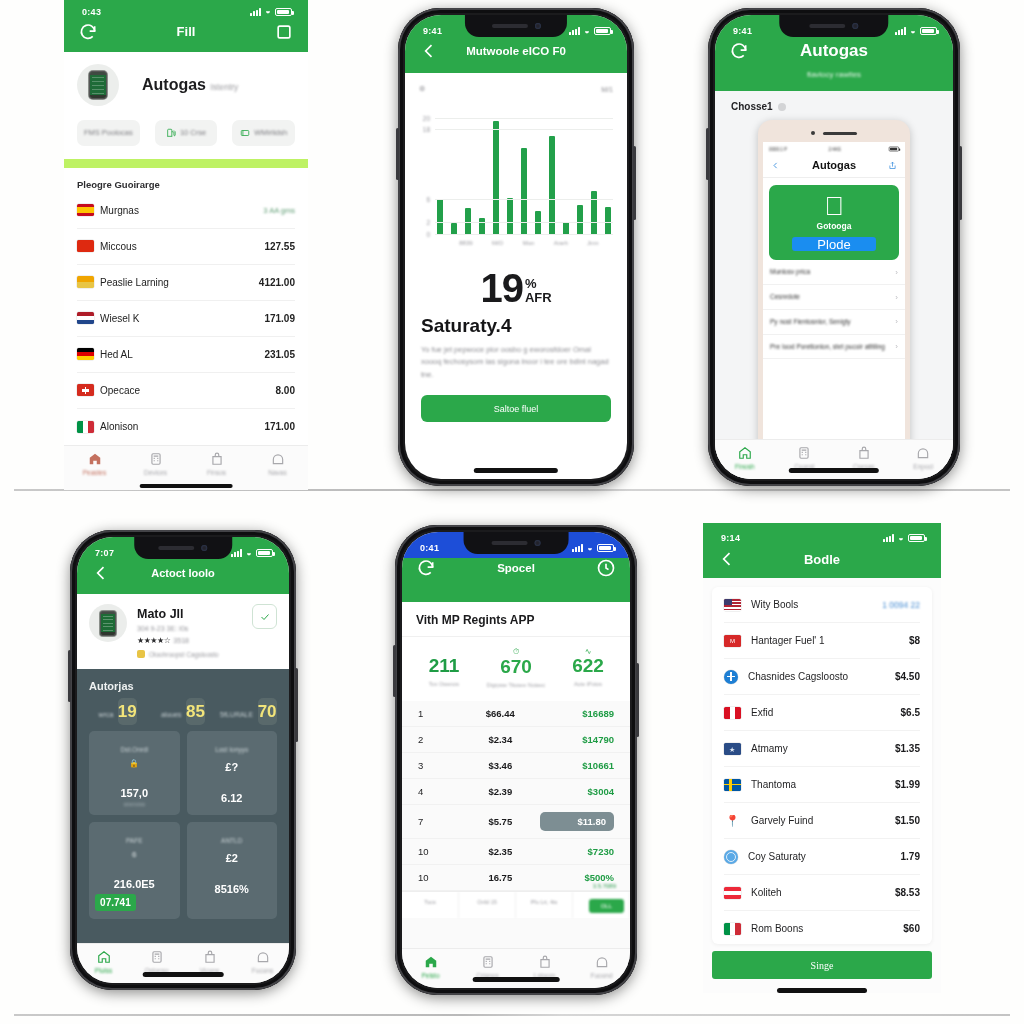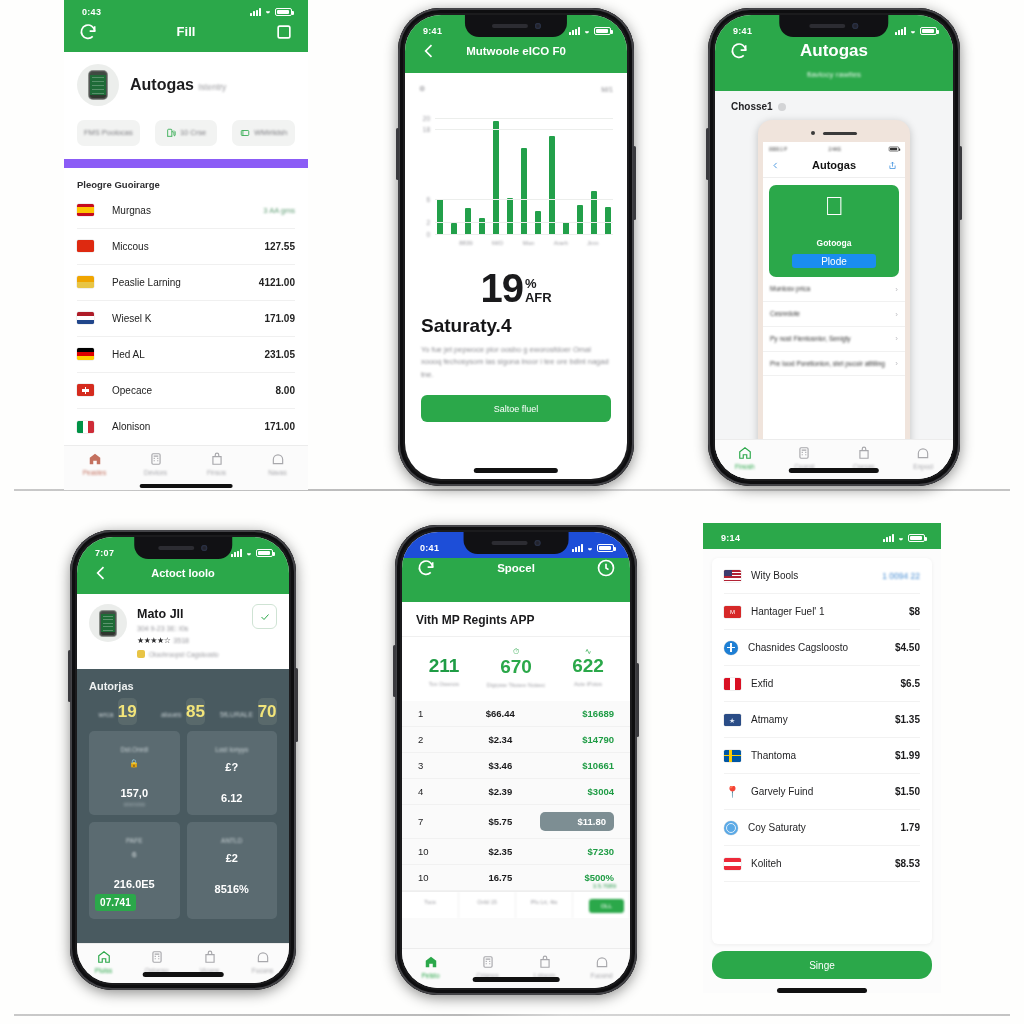--- a/index.html
+++ b/index.html
@@ -76,43 +76,43 @@
   .iconbtn svg { width: 100%; height: 100%; }
 
   
   .blur  { filter: blur(0.55px); }
   .blur2 { filter: blur(0.9px); }
   .blur3 { filter: blur(1.35px); }
 
   
   #p1 { left: 64px; top: 0px; width: 244px; height: 490px;
         background: #f4f5f4; overflow: hidden; }
-  #p1 .inner { width: 100%; height: 100%; background: #8b5cf6; display: flex; flex-direction: column; }
+  #p1 .inner { width: 100%; height: 100%; background: #bef264; display: flex; flex-direction: column; }
   #p1 .statusbar { background: #2ba84a; }
   #p1 .appbar { padding-top: 2px; font-size: 13px; }
   #p1 .profcard { background: #fff; margin: 0; padding: 12px 13px 13px; }
-  #p1 .prow { display: flex; align-items: center; gap: 11px; }
+  #p1 .prow { display: flex; align-items: center; gap: 23px; }
   #p1 .avatar { width: 42px; height: 42px; border-radius: 50%; background: #eceeec;
     display:flex; align-items:center; justify-content:center; flex:none; }
   #p1 .canister { width: 18px; height: 28px; border-radius: 4px;
     background: linear-gradient(#3f4a42 0 14%, #1f6b38 14% 86%, #31382f 86% 100%);
     box-shadow: inset 0 0 0 1px #555, 0 0 0 1px #8a8f8a;
     position: relative; }
   #p1 .canister::before { content:""; position:absolute; inset: 6px 3px 5px;
     background: repeating-linear-gradient(to bottom, rgba(255,255,255,.25) 0 1px, transparent 1px 4px); }
   #p1 .pname { font-size: 16px; font-weight: bold; color: #1d1d1f; line-height: 1.1; }
   #p1 .psub  { font-size: 8.5px; color: #9a9a9e; margin-top: 3px; }
   #p1 .chips { display: flex; gap: 15px; margin-top: 14px; }
   #p1 .chip { flex: 1; background: #f2f3f2; border-radius: 7px; height: 26px;
     display:flex; align-items:center; justify-content:center; gap: 4px;
     font-size: 7.5px; color: #7c7c80; }
   #p1 .chip svg { width: 10px; height: 10px; color: #2ba84a; flex:none; }
   #p1 .listcard { background: #fff; margin-top: 9px; flex: 1; padding: 11px 13px 0; }
   #p1 .lhead { font-size: 9.5px; font-weight: bold; color: #2d2d30; margin-bottom: 3px; }
-  #p1 .frow { display: flex; align-items: center; gap: 18px; height: 36px;
+  #p1 .frow { display: flex; align-items: center; gap: 6px; height: 36px;
     border-bottom: 1px solid #f0f0f0; }
   #p1 .frow:last-child { border-bottom: none; }
   #p1 .fname { flex: 1; font-size: 10px; color: #222; }
   #p1 .fval  { font-size: 10px; color: #222; font-weight: bold; }
   #p1 .fval.green { color: #5e9c73; font-weight: normal; font-size: 7.5px; }
   .flag { width: 17px; height: 12px; flex: none; border-radius: 1.5px; overflow: hidden;
     box-shadow: 0 0 0 .5px rgba(0,0,0,.12); display: block; }
   .tabbar { display: flex; background: #fbfbfb; border-top: 1px solid #ececec;
     padding: 6px 0 9px; }
   .tabbar .tab { flex: 1; display: flex; flex-direction: column; align-items: center; gap: 3px;
@@ -168,23 +168,23 @@
   #p3 .ip-screen { background: #fff; height: 100%; overflow: hidden; }
   #p3 .ip-status { display: flex; justify-content: space-between; align-items: center;
     padding: 3px 6px; font-size: 4.5px; color: #333; }
   #p3 .ip-nav { display: flex; align-items: center; justify-content: space-between;
     padding: 3px 8px 6px; border-bottom: 1px solid #eee; }
   #p3 .ip-nav .t { font-size: 11px; font-weight: bold; color: #111; }
   #p3 .ip-nav svg { width: 9px; height: 11px; color: #3a8ede; }
   #p3 .ip-hero { margin: 7px 6px 0; background: #2ba84a; border-radius: 7px;
     padding: 10px 8px 9px; text-align: center; }
   #p3 .ip-hero .apple { font-size: 26px; color: #fff; line-height: .9; }
-  #p3 .ip-hero .nm { color: #fff; font-size: 8.5px; font-weight: bold; margin-top: 20px; }
+  #p3 .ip-hero .nm { color: #fff; font-size: 8.5px; font-weight: bold; margin-top: 3px; }
   #p3 .ip-hero .btn { margin: 6px auto 0; width: 74%; height: 14px; border-radius: 3px;
-    background: #1a8df0; color: #fff; font-size: 10px;
+    background: #1a8df0; color: #fff; font-size: 13px;
     display: flex; align-items: center; justify-content: center; }
   #p3 .ip-row { display: flex; align-items: center; justify-content: space-between;
     gap: 6px; padding: 7px 7px; border-bottom: 1px solid #f1f1f1; }
   #p3 .ip-row .lab { font-size: 6.5px; color: #333; line-height: 1.5; }
   #p3 .ip-row .chev { color: #bdbdc1; font-size: 8px; }
   #p3 .tabbar { position: absolute; bottom: 0; left: 0; right: 0; }
 
   
   #p4 { left: 70px; top: 530px; width: 226px; height: 460px; }
   #p4 .statusbar { background: #2ba84a; padding-top: 6px; }
@@ -257,22 +257,22 @@
   #p6 .statusbar { background: #2ba84a; }
   #p6 .appbar { font-size: 13px; padding-bottom: 9px; }
   #p6 .card { background: #fff; margin: 9px 9px 0; border-radius: 6px;
     box-shadow: 0 1px 4px rgba(0,0,0,.06); flex: 1; padding: 0 12px; overflow: hidden; }
   #p6 .crow { display: flex; align-items: center; gap: 10px; height: 36px;
     border-bottom: 1px solid #f2f2f2; }
   #p6 .crow:last-of-type { border-bottom: 1px solid #f2f2f2; }
   #p6 .cname { flex: 1; font-size: 10px; color: #1f1f21; }
   #p6 .cval { font-size: 10px; font-weight: bold; color: #1b1b1d; }
   #p6 .cval.blue { color: #4a8fd4; font-weight: normal; font-size: 8.5px; }
-  #p6 .cta { margin: 7px 9px 0; height: 28px; border-radius: 13px; background: #2ba84a;
-    color: #fff; font-size: 10px; display: flex; align-items: center; justify-content: center; }
+  #p6 .cta { margin: 7px 9px 0; height: 28px; border-radius: 3px; background: #2ba84a;
+    color: #fff; font-size: 10px; display: flex; align-items: center; justify-content: center; font-family: Liberation Serif, serif; }
   #p6 .hb { width: 38%; height: 5px; border-radius: 4px; background: #111;
     margin: 9px auto 0; }
 </style>
 </head>
 <body>
 
 <div class="sheet">
 
   <div class="hdivider" style="top:489px"></div>
   <div class="hdivider" style="top:1014px"></div>
@@ -912,20 +912,29 @@
               <i></i>
               <i></i>
               <i></i>
             </span>
           <span class="wifi">◒</span>
           <span class="batt">
               <i></i>
             </span>
         </span>
       </div>
+      <div class="appbar">
+        <span class="iconbtn">
+          <svg viewBox="0 0 24 24" fill="none" stroke="currentColor" stroke-width="2">
+              <path d="M15 5 8 12l7 7"></path>
+            </svg>
+        </span>
+        <span class="title blur">Bodle</span>
+        <span style="width:20px"></span>
+      </div>
     </div>
 
     <div class="card">
       <div class="crow">
         <span class="flag" style="background:repeating-linear-gradient(to bottom,#b22234 0 1.6px,#fff 1.6px 3.2px);position:relative">
           <span style="position:absolute;left:0;top:0;width:45%;height:55%;background:#3c3b6e"></span>
         </span>
         <span class="cname blur">Wity Bools</span>
         <span class="cval blue blur2">1 0094 22</span>
       </div>
@@ -974,20 +983,25 @@
           <span style="position:absolute;inset:2px;border-radius:50%;border:1px solid rgba(255,255,255,.8)"></span>
         </span>
         <span class="cname blur">Coy Saturaty</span>
         <span class="cval">1.79</span>
       </div>
       <div class="crow">
         <span class="flag" style="background:linear-gradient(#ed2939 0 33%,#fff 33% 66%,#ed2939 66%)"></span>
         <span class="cname blur">Koliteh</span>
         <span class="cval">$8.53</span>
       </div>
+      <div class="crow">
+        <span class="flag" style="background:linear-gradient(to right,#009246 0 33%,#fff 33% 66%,#ce2b37 66%)"></span>
+        <span class="cname blur">Rom Boons</span>
+        <span class="cval">$60</span>
+      </div>
 
     </div>
 
     <div class="cta blur">Singe</div>
     <div class="hb"></div>
   </div>
 
 </div>
 
 </body></html>

